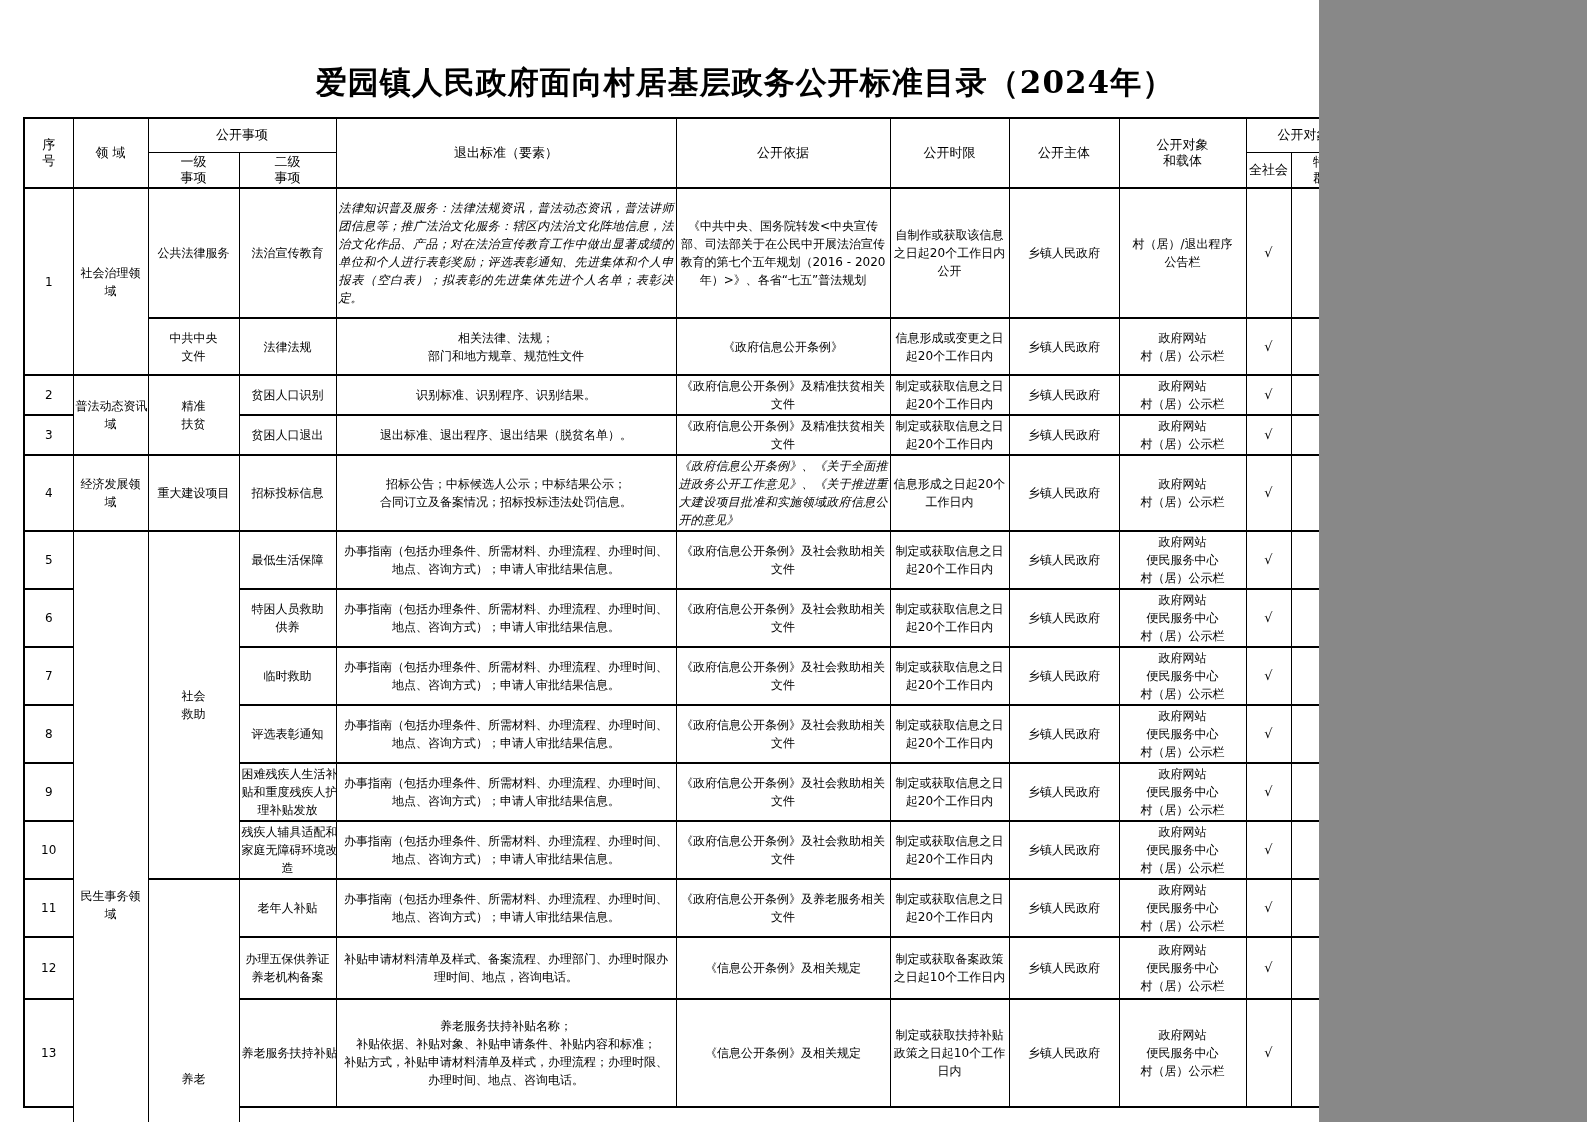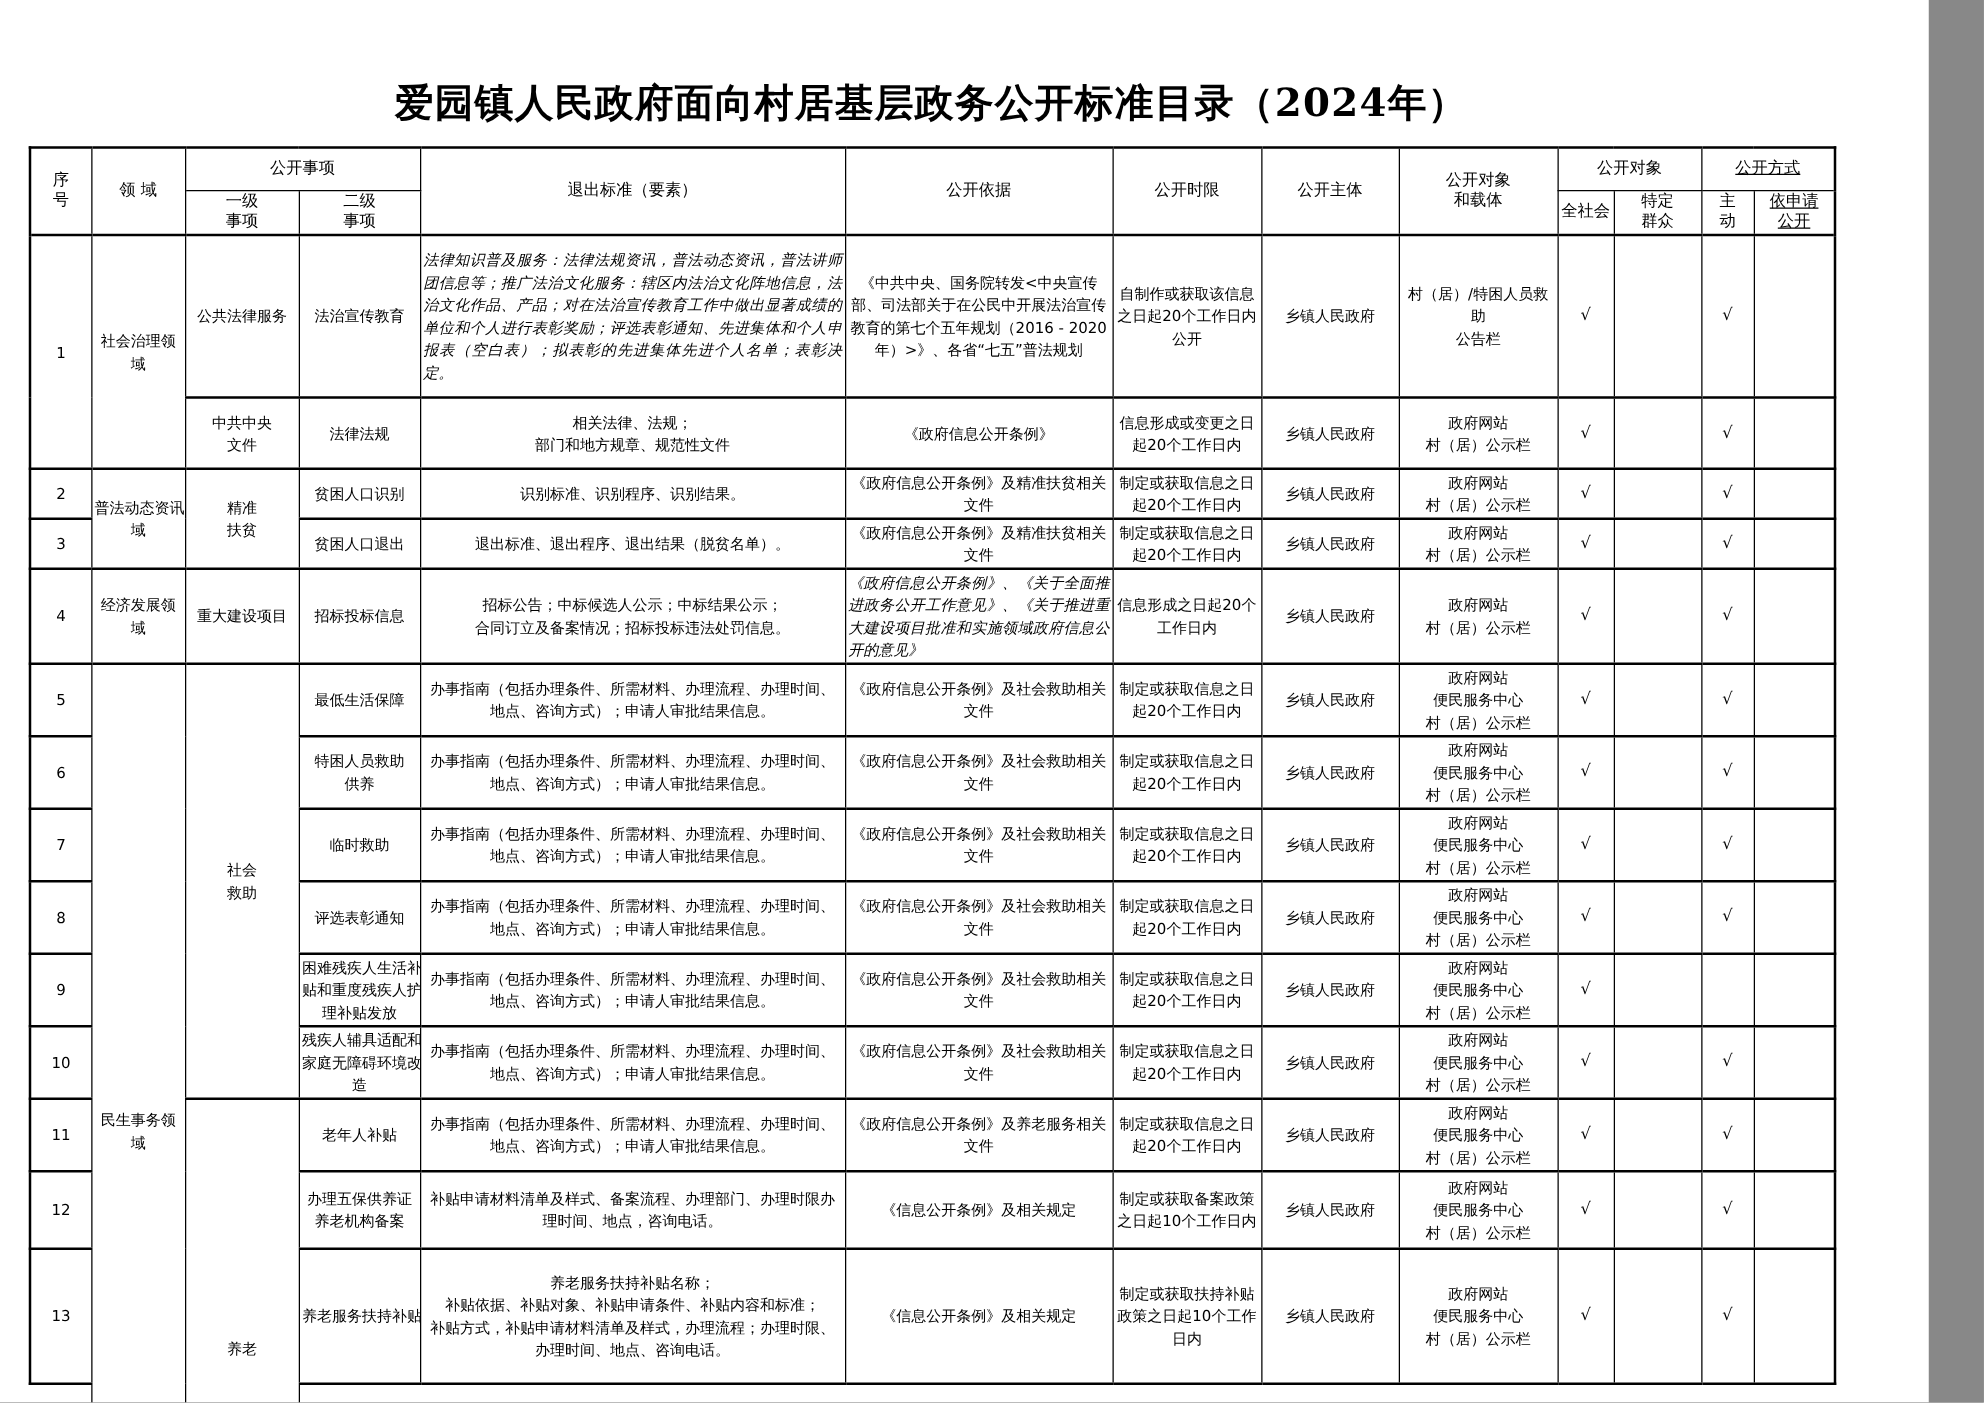--- a/index.html
+++ b/index.html
@@ -1,16 +1,16 @@
 <!DOCTYPE html>
 <html><head>
 <meta charset="utf-8">
 <style>
   html,body{margin:0;padding:0;background:#888;}
-  .page{position:relative;width:1543px;height:1122px;background:#ffffff;overflow:hidden;
+  .page{position:relative;width:1319px;height:1122px;background:#ffffff;overflow:hidden;
         font-family:"DejaVu Sans","Liberation Sans",sans-serif;color:#000;}
   .title{position:absolute;left:23px;top:62px;width:1444px;text-align:center;
          font-size:31px;font-weight:700;letter-spacing:1px;
          font-family:"DejaVu Serif","Liberation Serif",serif;}
   table.dir{position:absolute;left:23px;top:117px;border-collapse:collapse;table-layout:fixed;
             width:1444px;}
   td,th{border:1px solid #000;font-size:12px;font-weight:400;line-height:1.5;
         text-align:center;vertical-align:middle;padding:1px 2px;overflow:hidden;}
   th{font-size:13px;line-height:1.25;}
   td{border-top-width:2px;border-bottom-width:2px;}
@@ -78,21 +78,21 @@
     <tr style="height:130px">
       <td rowspan="2" class="bl">1</td>
       <td rowspan="2" class="pre">社会治理领
 域</td>
       <td class="pre">公共法律服务</td>
       <td class="pre">法治宣传教育</td>
       <td class="pl j">法律知识普及服务：法律法规资讯，普法动态资讯，普法讲师团信息等；推广法治文化服务：辖区内法治文化阵地信息，法治文化作品、产品；对在法治宣传教育工作中做出显著成绩的单位和个人进行表彰奖励；评选表彰通知、先进集体和个人申报表（空白表）；拟表彰的先进集体先进个人名单；表彰决定。</td>
       <td class="pl">《中共中央、国务院转发&lt;中央宣传部、司法部关于在公民中开展法治宣传教育的第七个五年规划（2016 - 2020年）&gt;》、各省“七五”普法规划</td>
       <td class="pl">自制作或获取该信息之日起20个工作日内公开</td>
       <td class="pl">乡镇人民政府</td>
-      <td class="pl">村（居）/特困人员救助
+      <td class="pl">村（居）/退出程序
 公告栏</td>
       <td class="mark">√</td>
       <td class="mark"></td>
       <td class="mark">√</td>
       <td class="mark br"></td>
     </tr>
 
     <tr style="height:57px">
       <td class="pre">中共中央
 文件</td>

